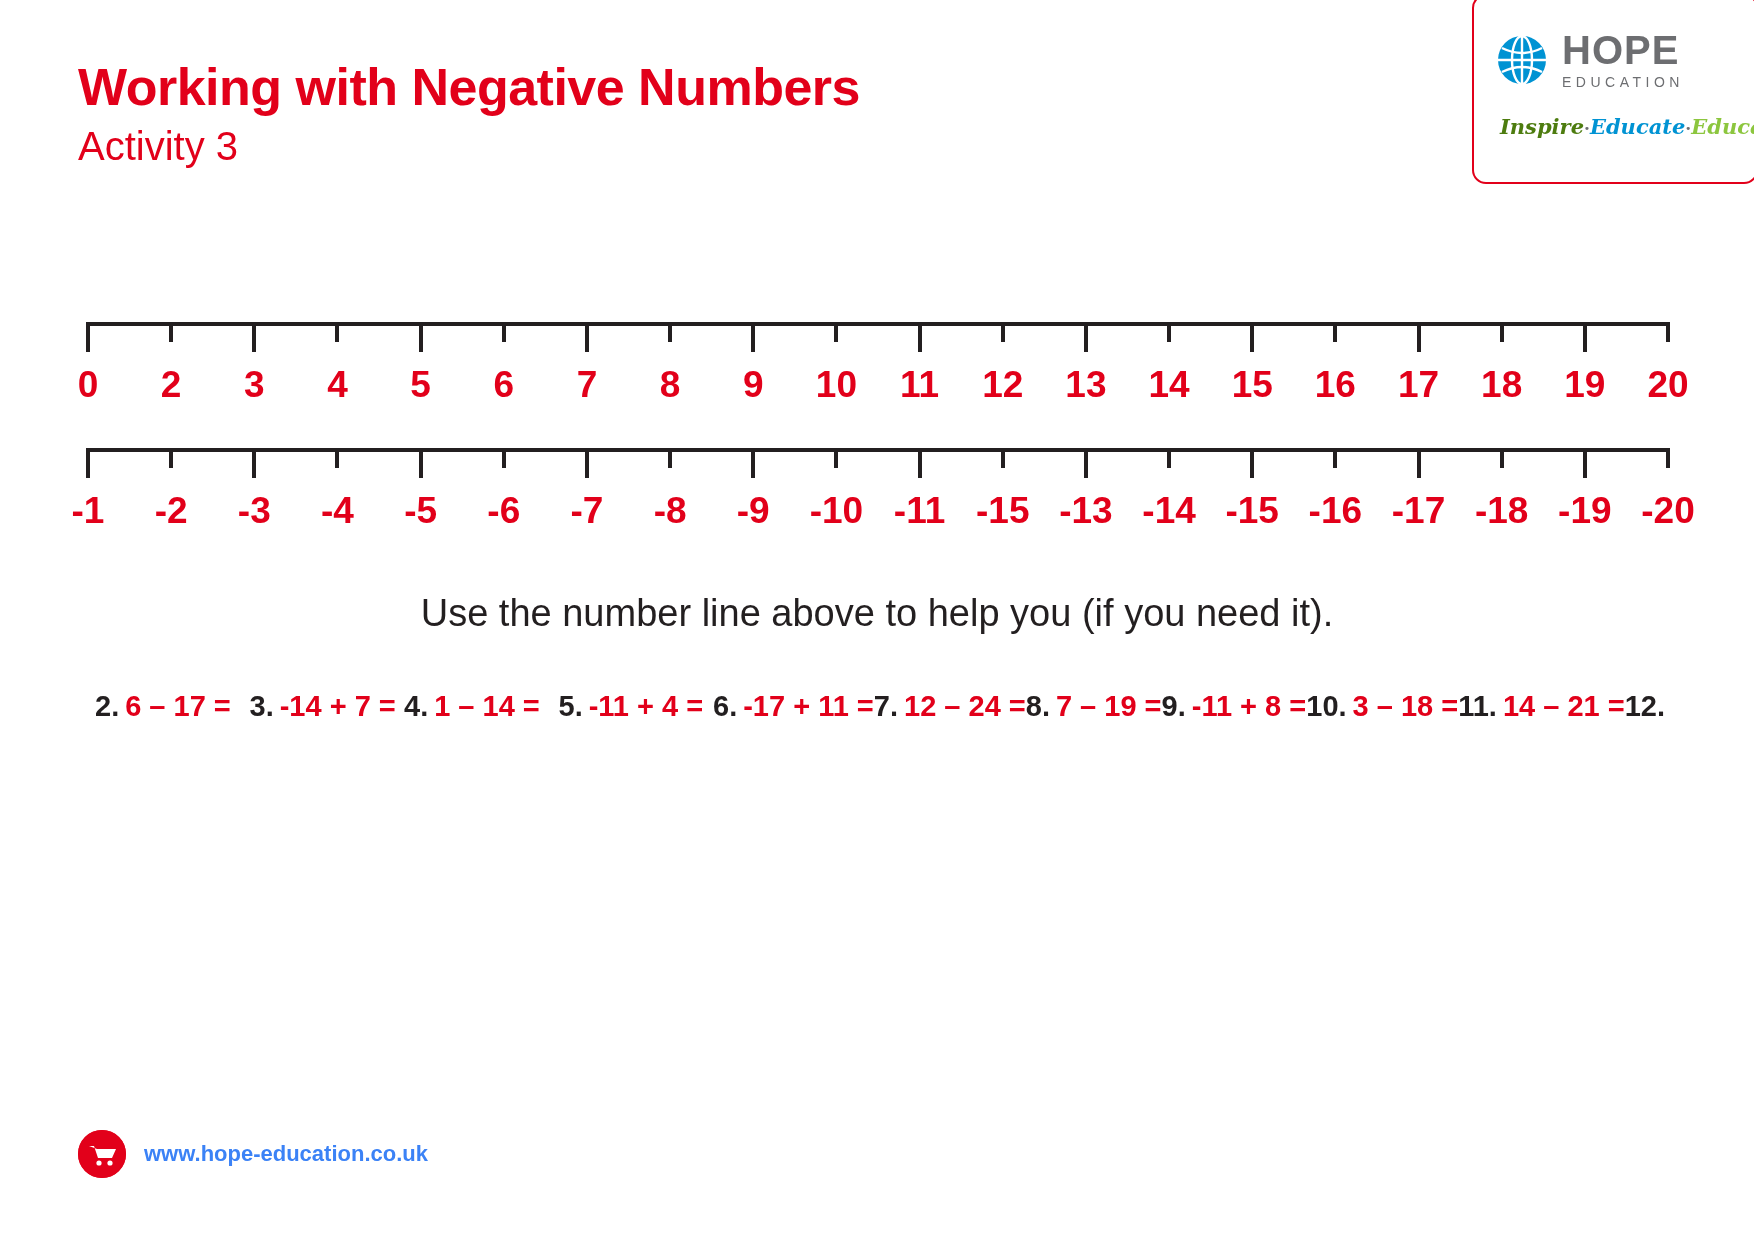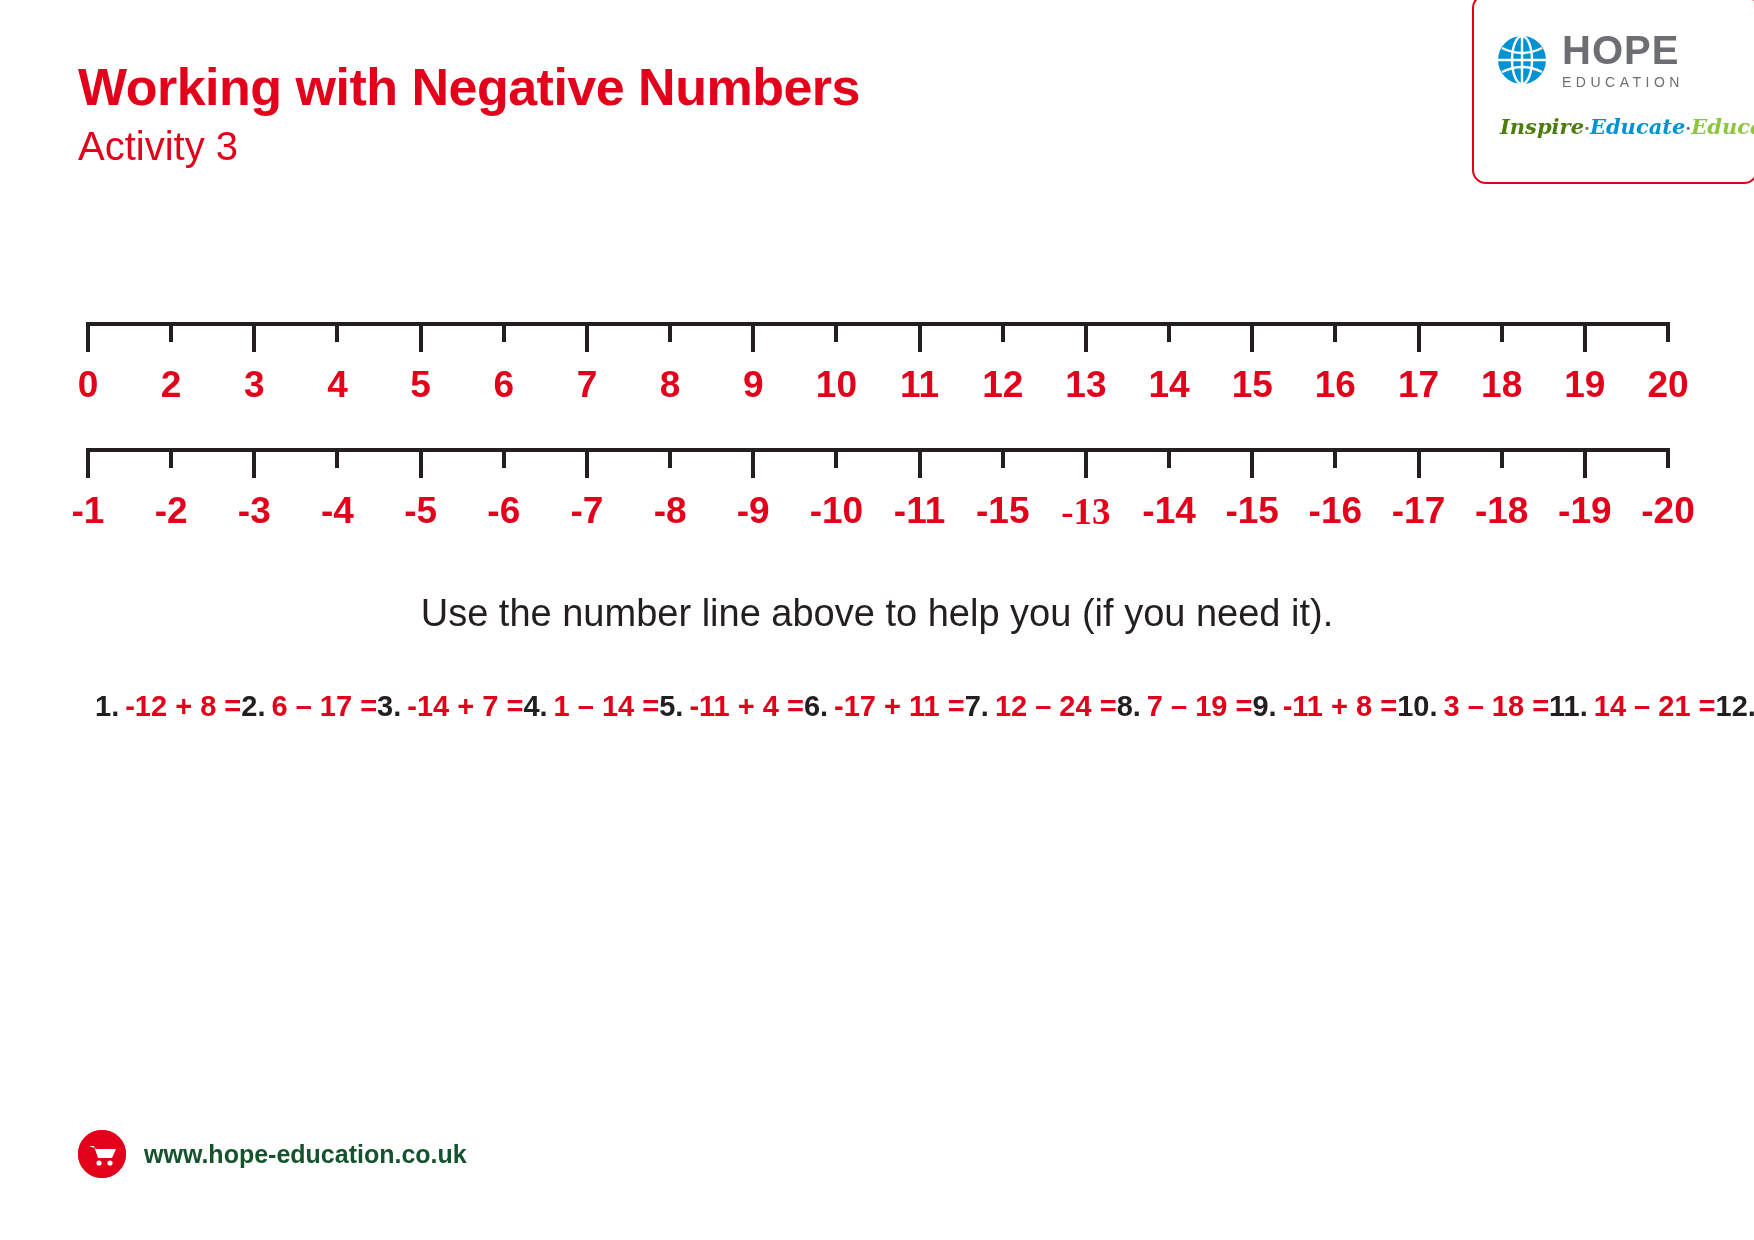--- a/index.html
+++ b/index.html
@@ -180,23 +180,23 @@
     gap: 18px;
   }
   .cart {
     width: 48px;
     height: 48px;
     border-radius: 50%;
     background: #e2001a;
     position: relative;
   }
   .footer-url {
-    font-size: 25px;
-    font-weight: bold;
-    color: #14532d;
+    font-size: 22px;
+    font-weight: bold;
+    color: #3b82f6;
   }
 </style>
 </head>
 <body>
 
 <div class="title-block">
   <h1 class="main-title">Working with Negative Numbers</h1>
   <div class="sub-title">Activity 3</div>
 </div>
 
@@ -302,35 +302,34 @@
       <span style="left: 10.5263%;">-3</span>
       <span style="left: 15.7895%;">-4</span>
       <span style="left: 21.0526%;">-5</span>
       <span style="left: 26.3158%;">-6</span>
       <span style="left: 31.5789%;">-7</span>
       <span style="left: 36.8421%;">-8</span>
       <span style="left: 42.1053%;">-9</span>
       <span style="left: 47.3684%; text-align: right;">-10</span>
       <span style="left: 52.6316%;">-11</span>
       <span style="left: 57.8947%;">-15</span>
-      <span style="left: 63.1579%; font-family: Liberation Serif, serif;">-13</span>
+      <span style="left: 63.1579%;">-13</span>
       <span style="left: 68.4211%;">-14</span>
       <span style="left: 73.6842%;">-15</span>
       <span style="left: 78.9474%;">-16</span>
       <span style="left: 84.2105%;">-17</span>
       <span style="left: 89.4737%;">-18</span>
       <span style="left: 94.7368%;">-19</span>
       <span style="left: 100%;">-20</span>
     </div>
 </div>
 
 <div class="instruction">Use the number line above to help you (if you need it).</div>
 
 <div class="questions" id="questions">
-    <div class="q"><span>1.</span><span class="expr">-12 + 8 =</span></div>
     <div class="q"><span>2.</span><span class="expr">6 – 17 =</span></div>
     <div class="q"><span>3.</span><span class="expr">-14 + 7 =</span></div>
     <div class="q"><span>4.</span><span class="expr">1 – 14 =</span></div>
     <div class="q"><span>5.</span><span class="expr">-11 + 4 =</span></div>
     <div class="q"><span>6.</span><span class="expr">-17 + 11 =</span></div>
     <div class="q"><span>7.</span><span class="expr">12 – 24 =</span></div>
     <div class="q"><span>8.</span><span class="expr">7 – 19 =</span></div>
     <div class="q"><span>9.</span><span class="expr">-11 + 8 =</span></div>
     <div class="q"><span>10.</span><span class="expr">3 – 18 =</span></div>
     <div class="q"><span>11.</span><span class="expr">14 – 21 =</span></div>

